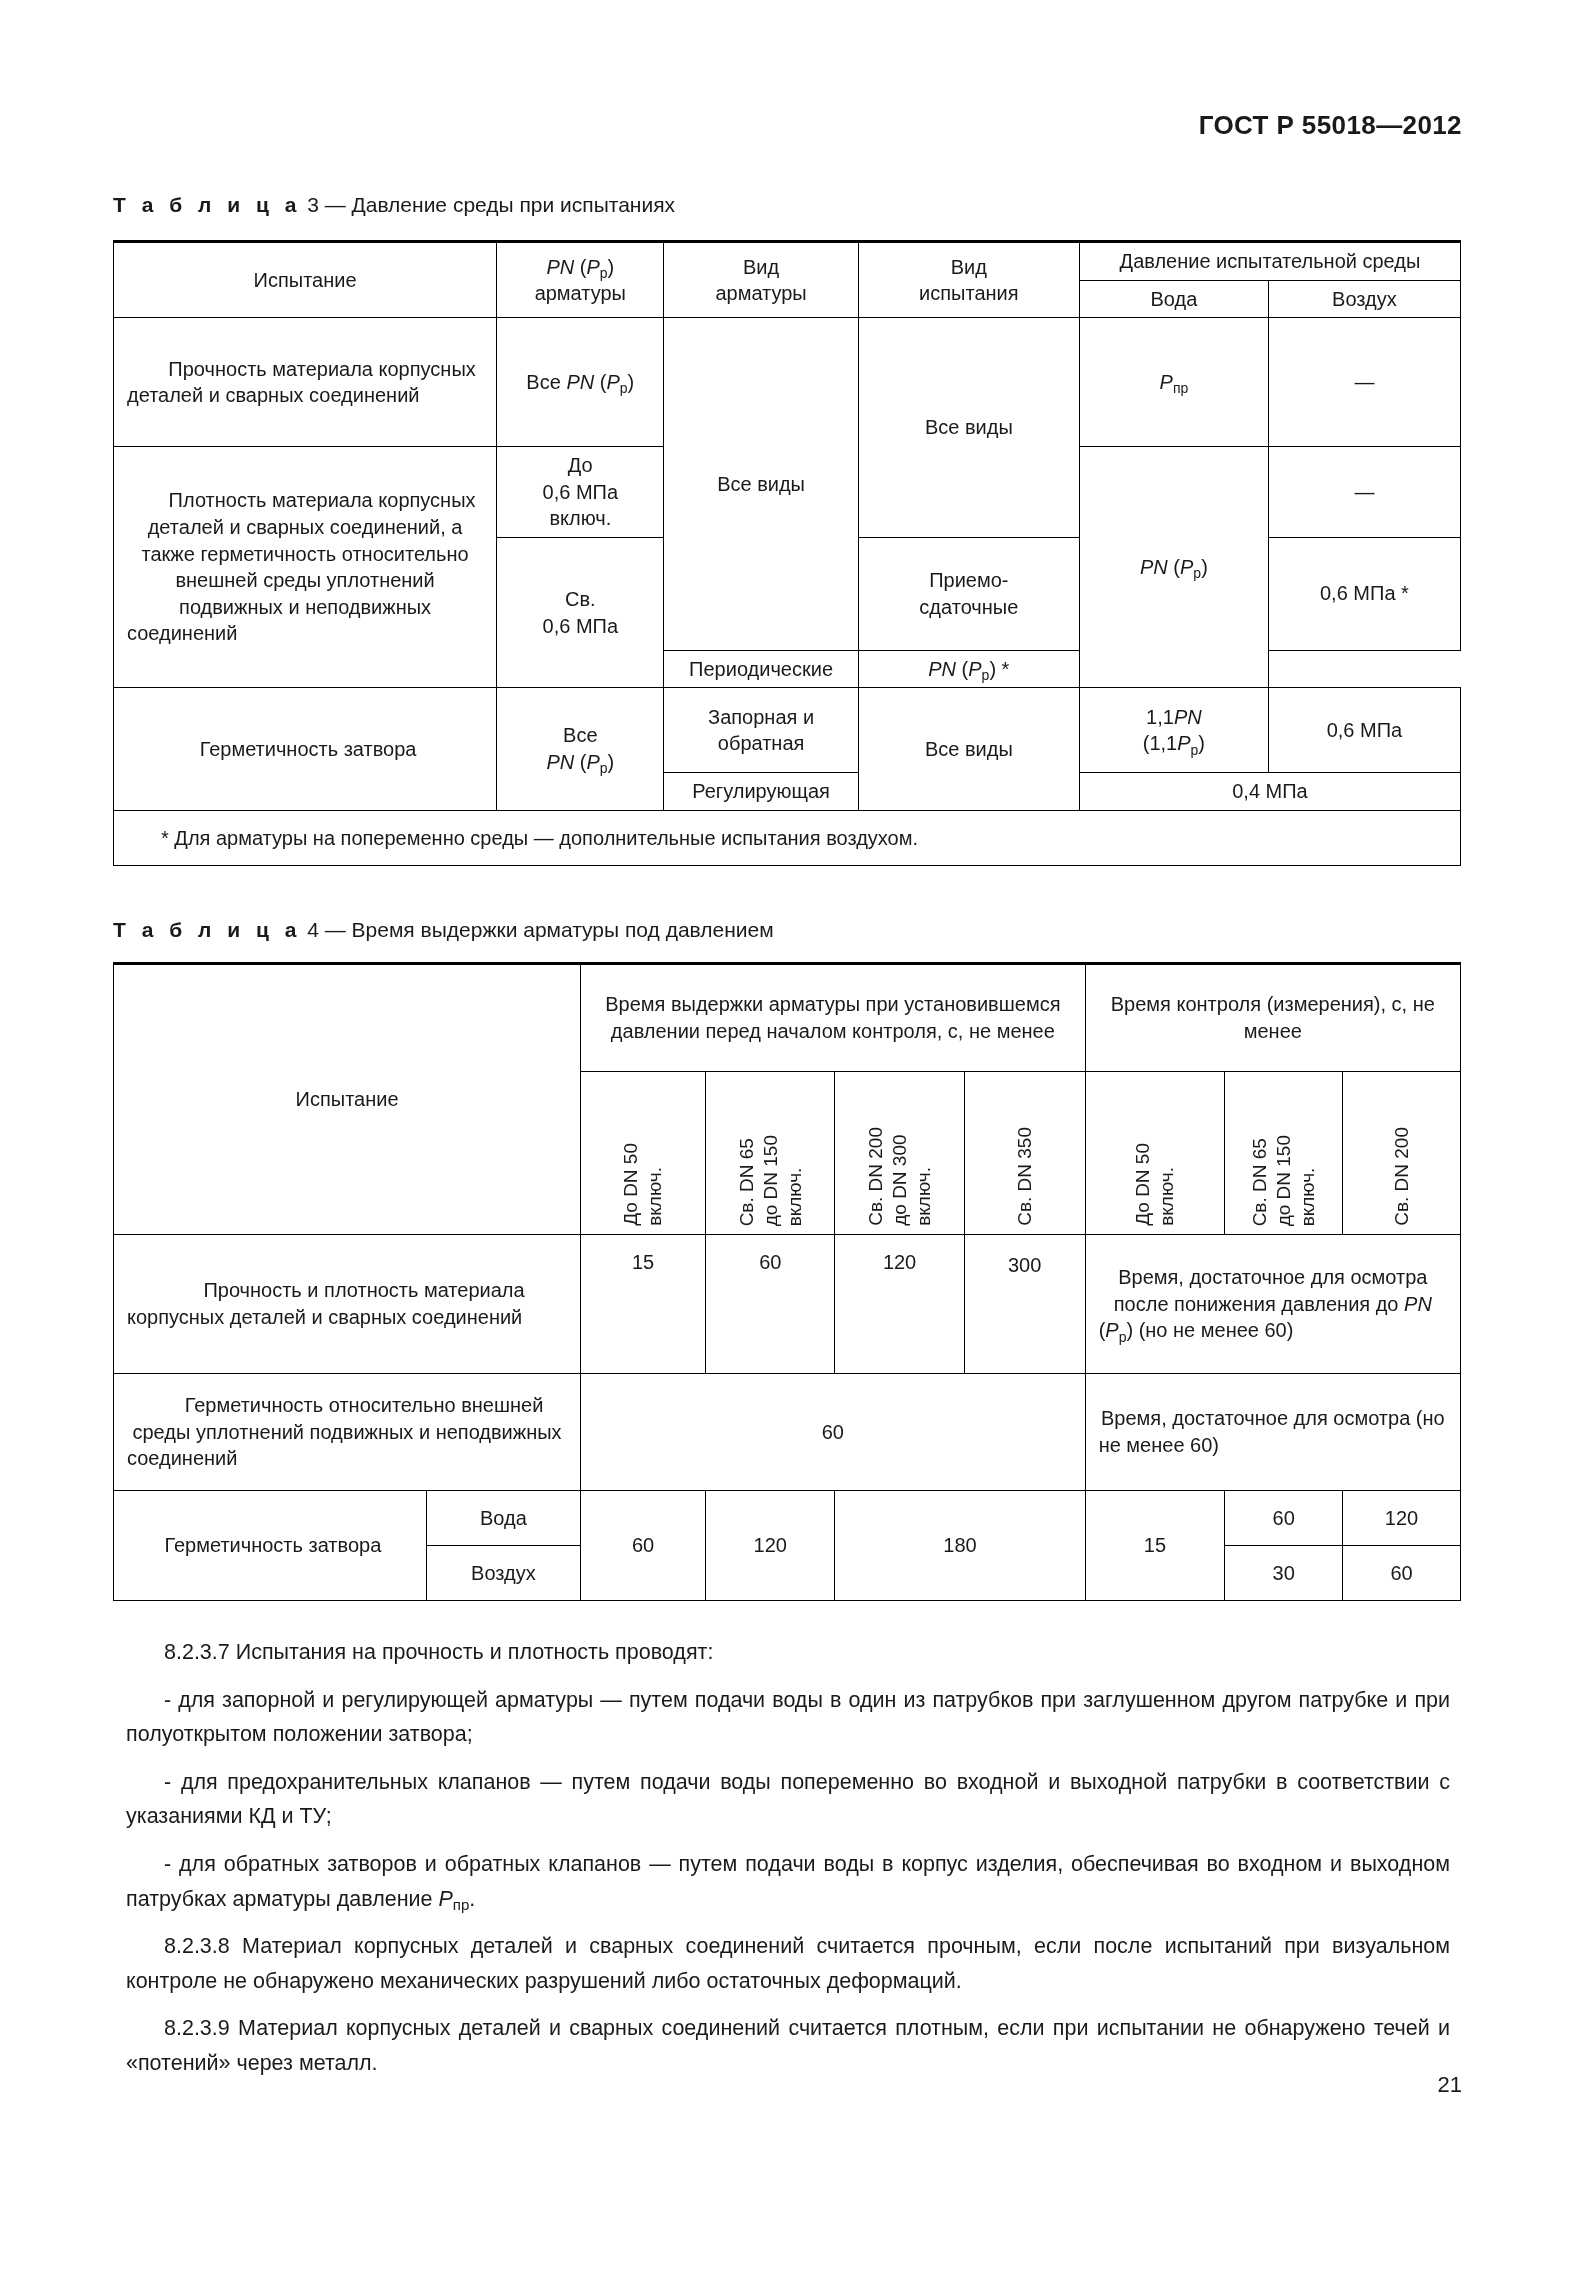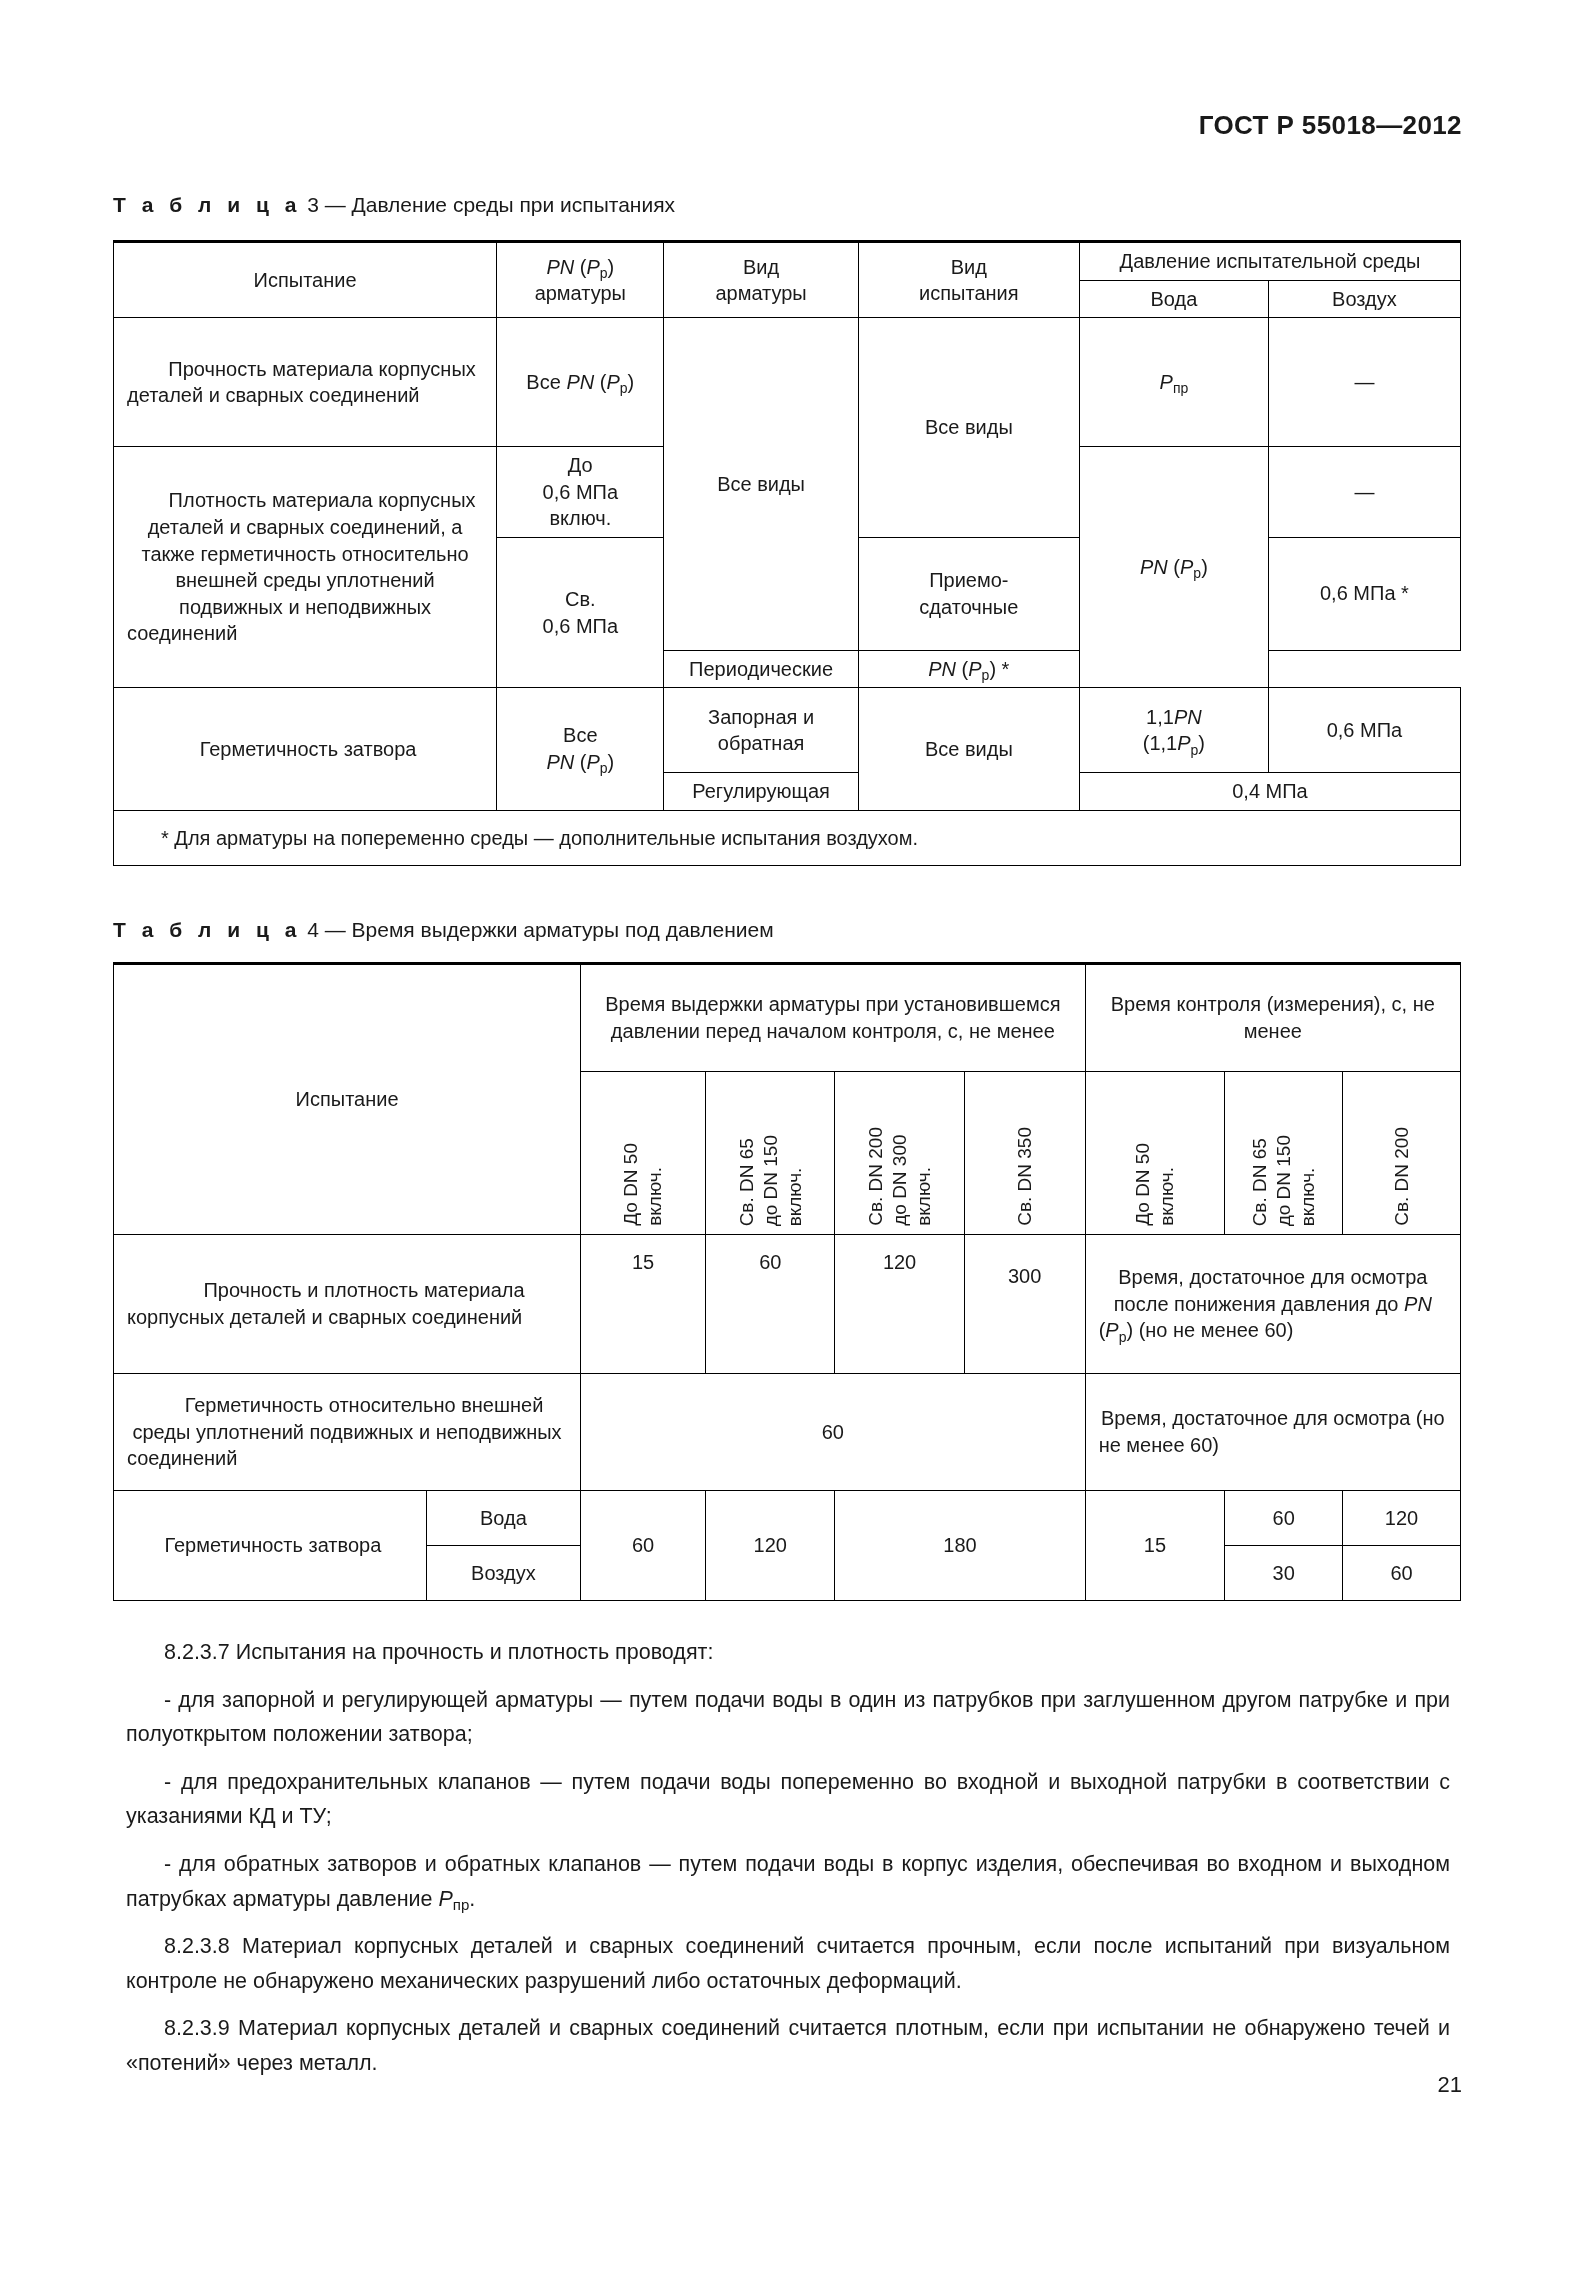--- a/index.html
+++ b/index.html
@@ -279,21 +279,21 @@
               <div class="rot">Св. DN 200</div>
             </div>
           </td>
       </tr>
 
       <tr>
         <td colspan="2" class="justify" style="height:128px">Прочность и плотность материала корпусных деталей и сварных соединений</td>
         <td style="vertical-align:top;padding-top:14px">15</td>
         <td style="vertical-align:top;padding-top:14px">60</td>
         <td style="vertical-align:top;padding-top:14px">120</td>
-        <td style="vertical-align:top;padding-top:28px">300</td>
+        <td style="vertical-align:top;padding-top:17px">300</td>
         <td colspan="3" class="justify" style="text-indent:0">Время, достаточное для осмотра после понижения давления до <i class="v">PN</i> (<i class="v">P</i><sub>р</sub>) (но не менее 60)</td>
       </tr>
 
       <tr>
         <td colspan="2" class="justify" style="height:106px">Герметичность относительно внешней среды уплотнений подвижных и неподвижных соединений</td>
         <td colspan="4">60</td>
         <td colspan="3" class="justify" style="text-indent:0">Время, достаточное для осмотра (но не менее 60)</td>
       </tr>
 
       <tr>

